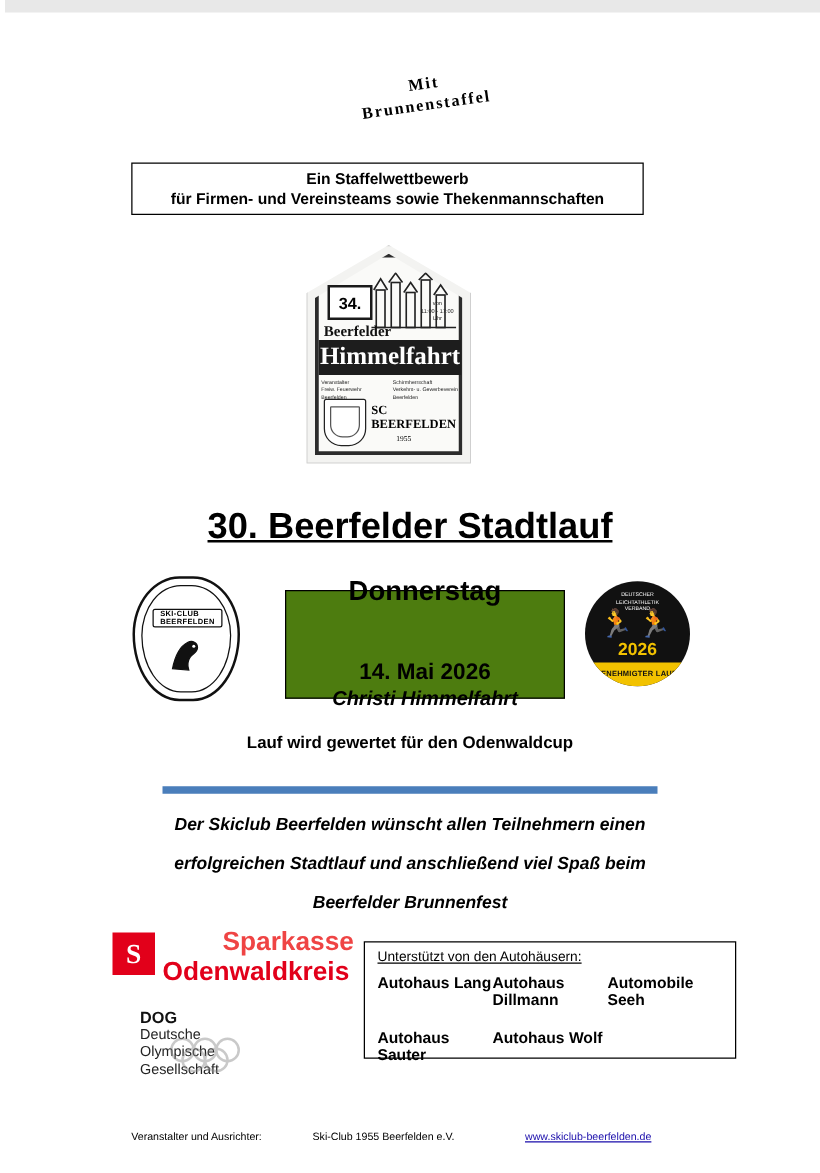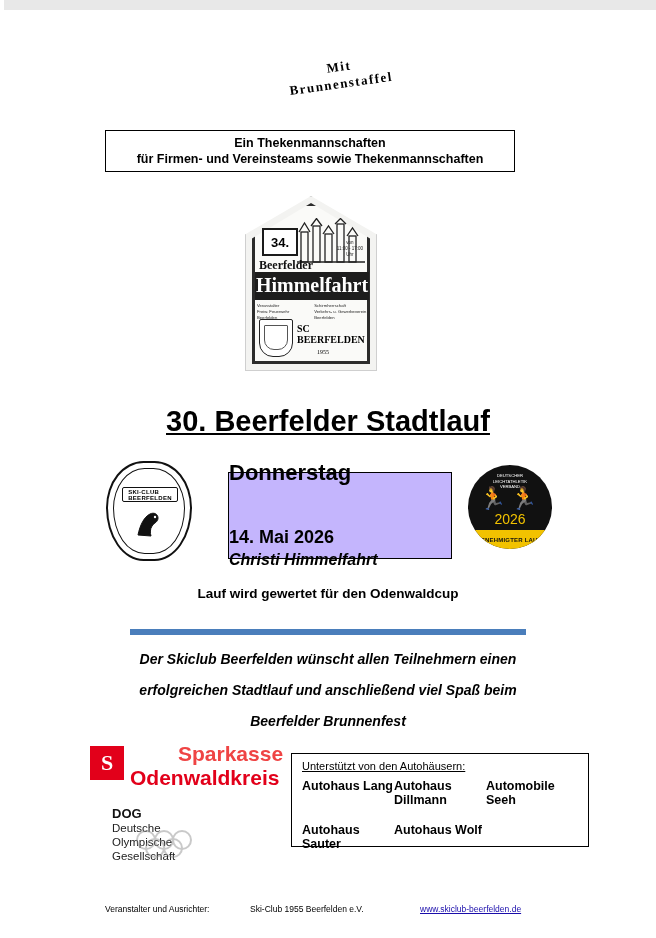--- a/index.html
+++ b/index.html
@@ -208,22 +208,23 @@
   
   .date-box {
     position: absolute;
     left: 228px;
     top: 472px;
     width: 222px;
     height: 85px;
     border: 1px solid #000;
     display: flex;
     flex-direction: column;
+    align-items: center;
     justify-content: center;
-    background: #c4b5fd;
+    background: #4d7c0f;
   }
   .date-day {
     font-size: 22px;
     font-weight: bold;
     line-height: 26px;
   }
   .date-date {
     font-size: 18px;
     font-weight: bold;
     line-height: 24px;
@@ -309,21 +310,21 @@
     font-size: 22px;
     line-height: 24px;
     letter-spacing: 3px;
   }
   .cert-badge .year {
     position: absolute;
     left: 0; top: 46px;
     width: 100%;
     text-align: center;
     color: #f2c200;
-    font-weight: normal;
+    font-weight: bold;
     font-size: 14px;
   }
   .cert-badge .ribbon {
     position: absolute;
     left: 0; bottom: 0;
     width: 100%;
     height: 19px;
     background: #f2c200;
     color: #111;
     font-size: 6px;
@@ -489,21 +490,21 @@
 
   <div class="top-strip"></div>
   <div class="left-edge"></div>
 
   <div class="rotated-note">
     <span class="l1">Mit</span>
     <span class="l2">Brunnenstaffel</span>
   </div>
 
   <div class="subtitle-box">
-    <div>Ein Thekenmannschaften</div>
+    <div>Ein Staffelwettbewerb</div>
     <div>für Firmen- und Vereinsteams sowie Thekenmannschaften</div>
   </div>
 
   <div class="logo-wrap">
     <div class="logo-outer"></div>
     <div class="logo-inner"></div>
     <div class="logo-year">34.</div>
 
     <div class="logo-fountain">
       <svg width="68" height="48" viewBox="0 0 68 48">

